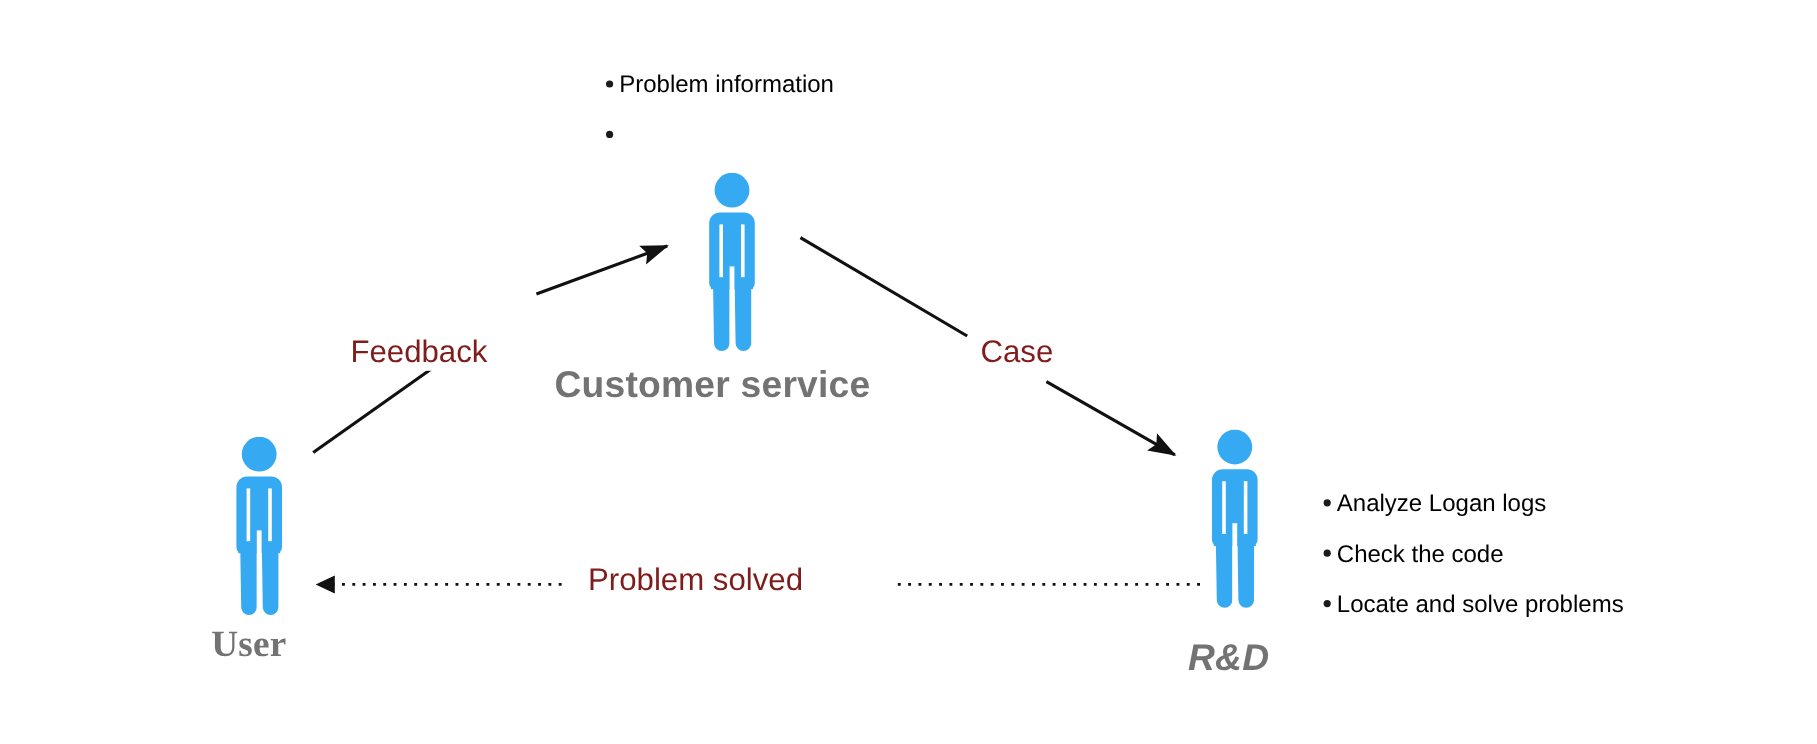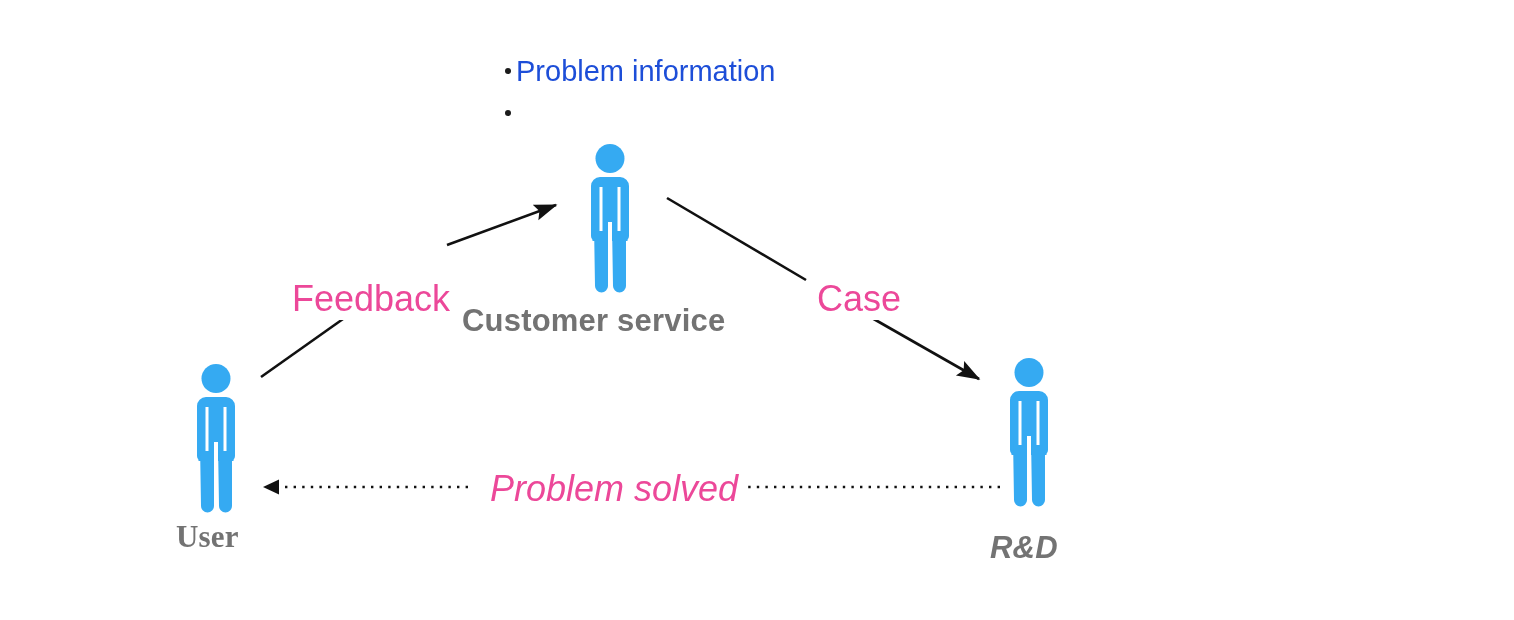--- a/index.html
+++ b/index.html
@@ -43,22 +43,22 @@
     font-size: 31px;
     color: #737373;
     white-space: nowrap;
     letter-spacing: 0.2px;
   }
 
   
   .bullets {
     position: absolute;
     font-family: "Liberation Sans", sans-serif;
-    font-size: 29px;
-    color: #1d4ed8;
+    font-size: 20px;
+    color: #000000;
     white-space: nowrap;
     line-height: 42px;
   }
   .bullets .bullet-row {
     display: block;
     white-space: nowrap;
   }
   .bullets .dot {
     display: inline-block;
     width: 6px;
@@ -69,22 +69,22 @@
     margin-right: 5px;
     position: relative;
     top: -2px;
   }
   .bullets.right-align .bullet-row { text-align: left; }
 
   
   .edge-label {
     position: absolute;
     font-family: "Liberation Sans", sans-serif;
-    font-size: 36px;
-    color: #ec4899;
+    font-size: 26px;
+    color: #7f1d1d;
     white-space: nowrap;
     background: #ffffff;
     padding: 0 7px;
   }
 </style>
 </head>
 <body>
 
 <div id="canvas">
 
@@ -159,20 +159,25 @@
       <path d="M13,80 h14 v62 a6.5,6.5 0 0 1 -13,0 z" fill="#35AAF2"></path>
       <path d="M31,80 h14 v62 a6.5,6.5 0 0 1 -13,0 z" fill="#35AAF2"></path>
       <rect x="18.5" y="43" width="3" height="44" fill="#ffffff"></rect>
       <rect x="36.5" y="43" width="3" height="44" fill="#ffffff"></rect>
       <rect x="27" y="78" width="4" height="68" fill="#ffffff"></rect>
     </svg>
   </div>
 
   <div class="role-label" style="left:990px; top:530px;font-style:italic;">R&amp;D</div>
 
+  <div class="bullets right-align" style="left:1103px; top:399px;">
+    <span class="bullet-row"><span class="dot"></span><span>Analyze Logan logs</span></span>
+    <span class="bullet-row"><span class="dot"></span><span>Check the code</span></span>
+    <span class="bullet-row"><span class="dot"></span><span>Locate and solve problems</span></span>
+  </div>
 
   <div class="edge-label" style="left:285px; top:278px;">Feedback</div>
 
   <div class="edge-label" style="left:810px; top:278px;">Case</div>
 
-  <div class="edge-label" style="left:483px; top:468px;font-style:italic;">Problem solved</div>
+  <div class="edge-label" style="left:483px; top:468px;">Problem solved</div>
 
 </div>
 
 </body></html>

